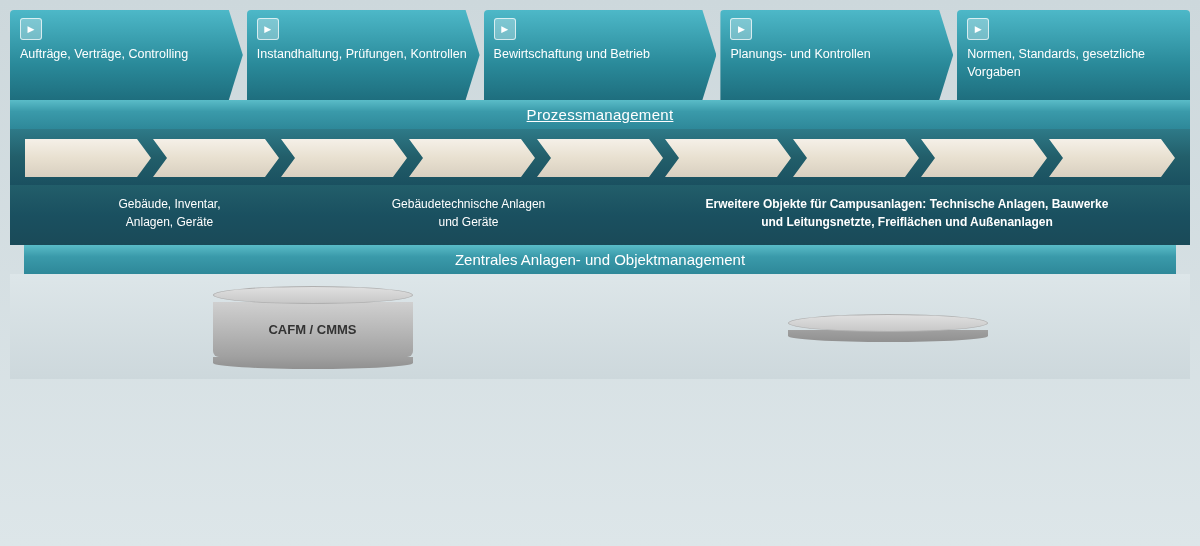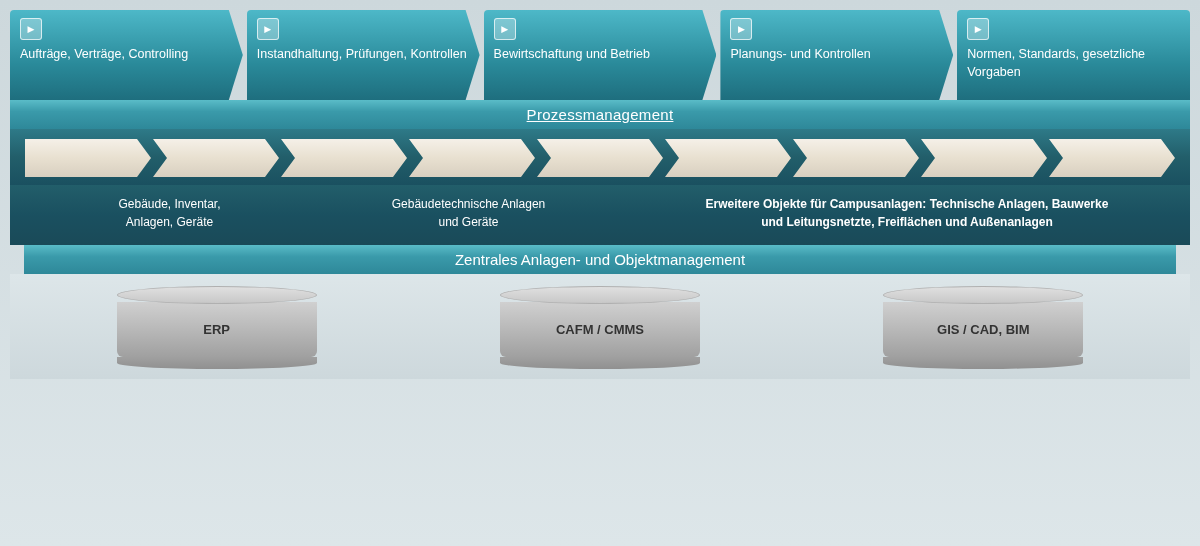--- a/index.html
+++ b/index.html
@@ -233,36 +233,26 @@
 
   <div class="objects-section" id="objects-section">
   <div class="objects-col">Gebäude, Inventar,<br>Anlagen, Geräte</div>
       <div class="objects-col">Gebäudetechnische Anlagen<br>und Geräte</div>
       <div class="objects-col" style="flex: 2 1 0%; font-weight: bold;">Erweitere Objekte für Campusanlagen: Technische Anlagen, Bauwerke<br>und Leitungsnetzte, Freiflächen und Außenanlagen</div>
     </div>
 
   <div class="central-band" id="central-band">Zentrales Anlagen- und Objektmanagement</div>
 
   <div class="databases-section" id="databases-section">
-  <div class="cylinder">
-      <div class="cylinder-top"></div>
-      <div class="cylinder-body">
-        <span class="cylinder-label">ERP</span>
-      </div>
-      <div class="cylinder-bottom-edge"></div>
-    </div>
       <div class="cylinder">
       <div class="cylinder-top"></div>
       <div class="cylinder-body">
         <span class="cylinder-label">CAFM / CMMS</span>
       </div>
       <div class="cylinder-bottom-edge"></div>
     </div>
       <div class="cylinder">
       <div class="cylinder-top"></div>
-      <div class="cylinder-body">
-        <span class="cylinder-label">GIS / CAD, BIM</span>
-      </div>
       <div class="cylinder-bottom-edge"></div>
     </div>
     </div>
 
 </div>
 
 </body></html>

